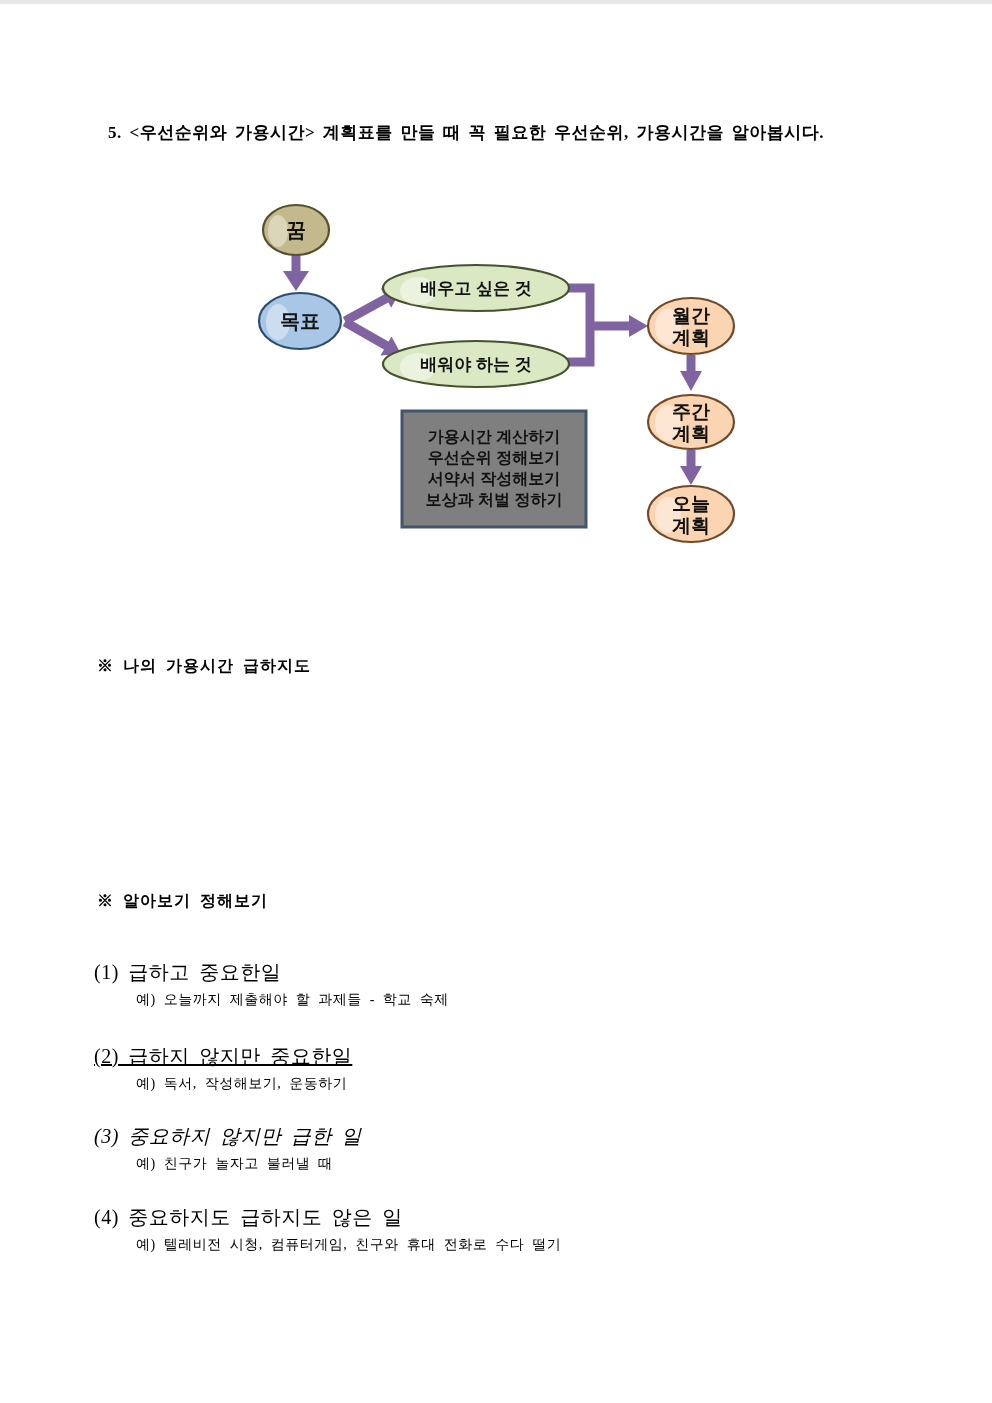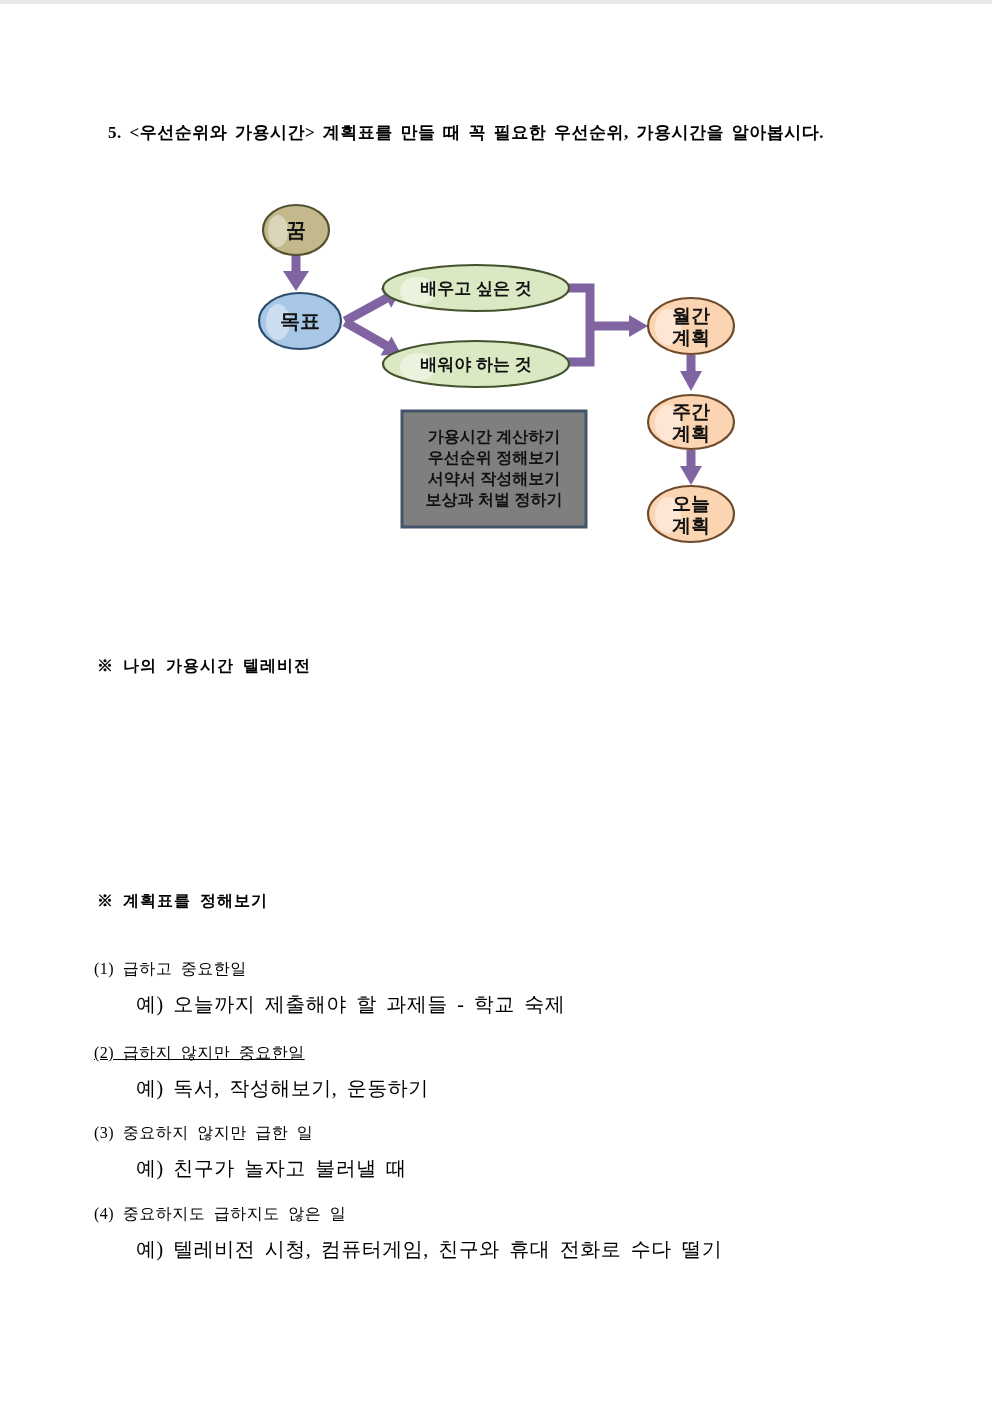--- a/index.html
+++ b/index.html
@@ -19,25 +19,25 @@
   }
   .diagram-svg{position:absolute;left:230px;top:175px;}
   .node-label{font-family:"Liberation Sans",sans-serif;font-weight:bold;fill:#111111;}
   .section-head{
     position:absolute;left:97px;
     font-size:16px;font-weight:bold;letter-spacing:1px;word-spacing:4px;
     white-space:nowrap;
   }
   .item-line1{
     position:absolute;left:94px;
-    font-size:16px;letter-spacing:0.5px;word-spacing:4px;white-space:nowrap;
+    font-size:20px;letter-spacing:0.5px;word-spacing:4px;white-space:nowrap;
   }
   .item-line2{
     position:absolute;left:136px;
-    font-size:20px;letter-spacing:0.5px;word-spacing:4px;white-space:nowrap;
+    font-size:14px;letter-spacing:0.5px;word-spacing:4px;white-space:nowrap;
   }
 </style>
 </head>
 <body>
 
 <div class="page">
 
   <div class="doc-title">5. &lt;우선순위와 가용시간&gt; 계획표를 만들 때 꼭 필요한 우선순위, 가용시간을 알아봅시다.</div>
 
   <svg class="diagram-svg" width="540" height="395" viewBox="230 175 540 395">
@@ -112,30 +112,30 @@
 
     <g>
       <rect x="402" y="407" width="184" height="116" stroke-width="3" stroke="#44546a" fill="#7f7f7f"></rect>
       <text class="node-label" x="494" y="438" font-size="16" text-anchor="middle" fill="#ffffff">가용시간 계산하기</text>
       <text class="node-label" x="494" y="459" font-size="16" text-anchor="middle" fill="#ffffff">우선순위 정해보기</text>
       <text class="node-label" x="494" y="480" font-size="16" text-anchor="middle" fill="#ffffff">서약서 작성해보기</text>
       <text class="node-label" x="494" y="501" font-size="16" text-anchor="middle" fill="#ffffff">보상과 처벌 정하기</text>
     </g>
   </svg>
 
-  <div class="section-head" style="top:652px;">※  나의 가용시간 텔레비전</div>
-  <div class="section-head" style="top:887px;">※  계획표를 정해보기</div>
+  <div class="section-head" style="top:652px;">※  나의 가용시간 급하지도</div>
+  <div class="section-head" style="top:887px;">※  알아보기 정해보기</div>
 
   <div>
     <div class="item-line1" style="top:955px;">(1) 급하고 중요한일</div>
     <div class="item-line2" style="top:987px;">예) 오늘까지 제출해야 할 과제들 - 학교 숙제</div>
 
     <div class="item-line1" style="top:1039px;text-decoration:underline;">(2) 급하지 않지만 중요한일</div>
     <div class="item-line2" style="top:1071px;">예) 독서, 작성해보기, 운동하기</div>
 
-    <div class="item-line1" style="top:1119px;">(3) 중요하지 않지만 급한 일</div>
+    <div class="item-line1" style="top:1119px;font-style:italic;">(3) 중요하지 않지만 급한 일</div>
     <div class="item-line2" style="top:1151px;">예) 친구가 놀자고 불러낼 때</div>
 
     <div class="item-line1" style="top:1200px;">(4) 중요하지도 급하지도 않은 일</div>
     <div class="item-line2" style="top:1232px;text-align:center;">예) 텔레비전 시청, 컴퓨터게임, 친구와 휴대 전화로 수다 떨기</div>
   </div>
 
 </div>
 
 </body></html>

